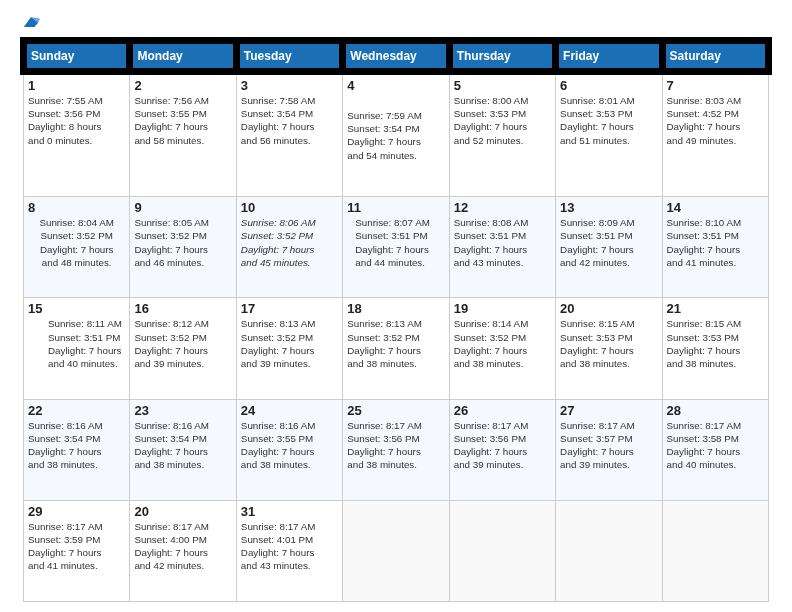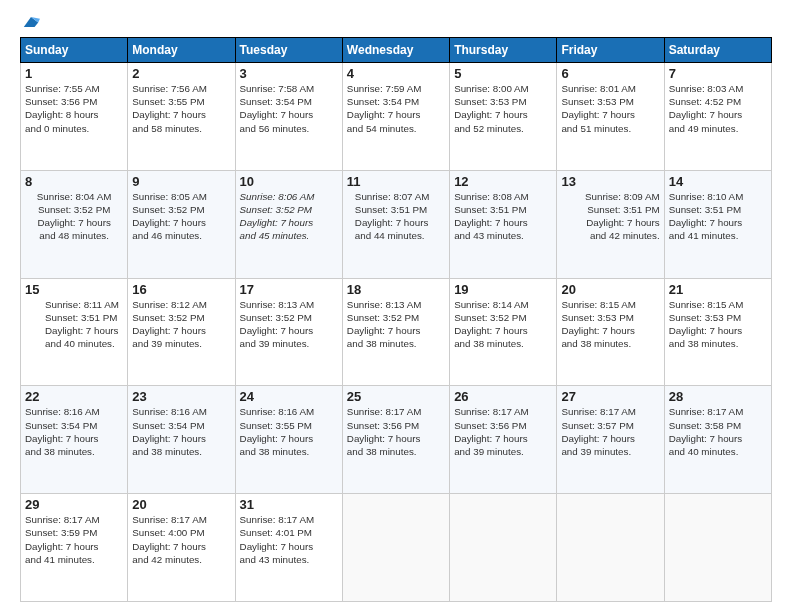--- a/index.html
+++ b/index.html
@@ -57,21 +57,21 @@
       flex: 1;
       font-size: 10.5px;
     }
     .calendar thead th {
       background: #1a6fb5;
       color: #fff;
       font-weight: bold;
       font-size: 12px;
       padding: 5px 4px;
       text-align: left;
-      border: 1px solid #000000;
+      border: 7px solid #000000;
     }
     .calendar tbody td {
       border: 1px solid #ccc;
       vertical-align: top;
       padding: 3px 4px;
       background: #fff;
       width: calc(100% / 7);
     }
     .calendar tbody tr:nth-child(even) td {
       background: #f5f8fc;
@@ -146,21 +146,21 @@
           </td>
           <td>
             <span class="day-number">3</span>
             <div class="day-info" style="white-space: pre-line;">Sunrise: 7:58 AM
 Sunset: 3:54 PM
 Daylight: 7 hours
 and 56 minutes.</div>
           </td>
           <td>
             <span class="day-number">4</span>
-            <div class="day-info" style="white-space: pre-line;">Sunrise: 7:59 AM
+            <div class="day-info" style="white-space: pre-line; margin-top: 16px;">Sunrise: 7:59 AM
 Sunset: 3:54 PM
 Daylight: 7 hours
 and 54 minutes.</div>
           </td>
           <td>
             <span class="day-number">5</span>
             <div class="day-info" style="white-space: pre-line;">Sunrise: 8:00 AM
 Sunset: 3:53 PM
 Daylight: 7 hours
 and 52 minutes.</div>
@@ -211,21 +211,21 @@
           </td>
           <td>
             <span class="day-number">12</span>
             <div class="day-info" style="white-space: pre-line;">Sunrise: 8:08 AM
 Sunset: 3:51 PM
 Daylight: 7 hours
 and 43 minutes.</div>
           </td>
           <td>
             <span class="day-number">13</span>
-            <div class="day-info" style="white-space: pre-line; text-align: right;">Sunrise: 8:09 AM
+            <div class="day-info" style="white-space: pre-line;">Sunrise: 8:09 AM
 Sunset: 3:51 PM
 Daylight: 7 hours
 and 42 minutes.</div>
           </td>
           <td>
             <span class="day-number">14</span>
             <div class="day-info" style="white-space: pre-line;">Sunrise: 8:10 AM
 Sunset: 3:51 PM
 Daylight: 7 hours
 and 41 minutes.</div>

